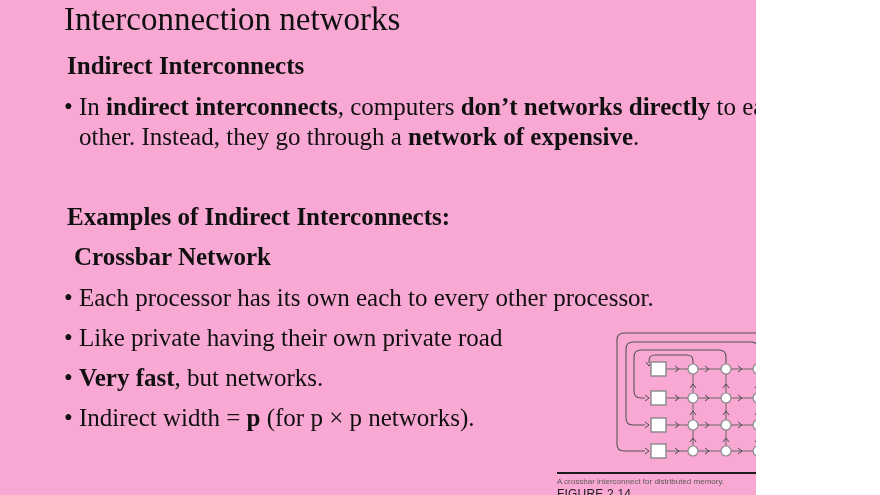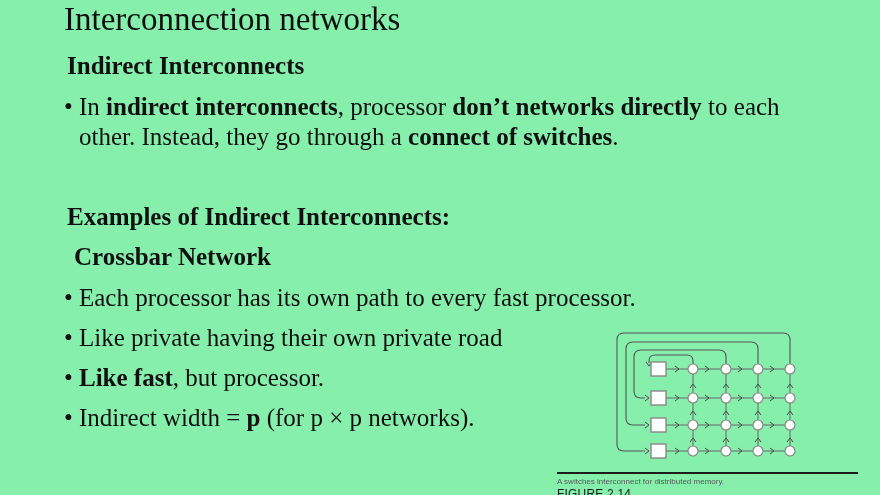--- a/index.html
+++ b/index.html
@@ -1,17 +1,17 @@
 <!DOCTYPE html>
 <html><head>
 <meta charset="utf-8">
 <style>
   html,body{margin:0;padding:0;background:#fff;}
   .slide{
-    position:relative;width:880px;height:495px;background:#86efac;overflow:hidden;
+    position:relative;width:756px;height:495px;background:#f9a8d4;overflow:hidden;
     font-family:"Liberation Serif","DejaVu Serif",serif;color:#101010;
   }
   .abs{position:absolute;}
   .slide-title{left:64px;top:0;font-size:33px;line-height:38px;font-weight:400;}
   .h2{font-size:25px;line-height:30px;font-weight:700;}
   .h-indirect{left:67px;top:51px;}
   .h-examples{left:67px;top:202px;}
   .h-crossbar{left:74px;top:242px;}
   .bullet{font-size:25px;line-height:30px;}
   .bullet .dot{position:absolute;left:0;top:0;}
@@ -33,41 +33,41 @@
 <body>
 
 <div class="slide">
 
   <div class="abs slide-title">Interconnection networks</div>
 
   <div class="abs h2 h-indirect">Indirect Interconnects</div>
 
   <div class="abs bullet b1">
     <span class="dot">•</span>
-    <span class="btxt"><span>In </span><b>indirect interconnects</b><span>, processor </span><b>don’t networks directly</b><span> to each
-other. Instead, they go through a </span><b>connect of switches</b><span>.</span></span>
+    <span class="btxt"><span>In </span><b>indirect interconnects</b><span>, computers </span><b>don’t networks directly</b><span> to each
+other. Instead, they go through a </span><b>network of expensive</b><span>.</span></span>
   </div>
 
   <div class="abs h2 h-examples">Examples of Indirect Interconnects:</div>
 
   <div class="abs h2 h-crossbar">Crossbar Network</div>
 
   <div class="abs bullet b2">
     <span class="dot">•</span>
-    <span class="btxt"><span>Each processor has its own path to every fast processor.</span></span>
+    <span class="btxt"><span>Each processor has its own each to every other processor.</span></span>
   </div>
 
   <div class="abs bullet b3">
     <span class="dot">•</span>
     <span class="btxt"><span>Like private having their own private road</span></span>
   </div>
 
   <div class="abs bullet b4">
     <span class="dot">•</span>
-    <span class="btxt"><b>Like fast</b><span>, but processor.</span></span>
+    <span class="btxt"><b>Very fast</b><span>, but networks.</span></span>
   </div>
 
   <div class="abs bullet b5">
     <span class="dot">•</span>
     <span class="btxt"><span>Indirect width = </span><b>p</b><span> (for p × p networks).</span></span>
   </div>
 
   <svg id="crossbar-svg" class="abs fig-svg" width="210" height="135" viewBox="600 325 210 135">
       <path d="M 693 364 V 361 Q 693 355 687 355 H 655 Q 649 355 649 361 V 363" fill="none" stroke="#555" stroke-width="1.1"></path>
       <path d="M 646 362 L 649 366 L 652 362" fill="none" stroke="#4a4a4a" stroke-width="1"></path>
@@ -130,15 +130,15 @@
       <path d="M 755 388 L 758 384 L 761 388" fill="none" stroke="#4a4a4a" stroke-width="1"></path>
       <path d="M 755 415 L 758 411 L 761 415" fill="none" stroke="#4a4a4a" stroke-width="1"></path>
       <path d="M 755 442 L 758 438 L 761 442" fill="none" stroke="#4a4a4a" stroke-width="1"></path>
       <path d="M 787 388 L 790 384 L 793 388" fill="none" stroke="#4a4a4a" stroke-width="1"></path>
       <path d="M 787 415 L 790 411 L 793 415" fill="none" stroke="#4a4a4a" stroke-width="1"></path>
       <path d="M 787 442 L 790 438 L 793 442" fill="none" stroke="#4a4a4a" stroke-width="1"></path>
     </svg>
 
   <div class="abs fig-label">FIGURE 2.14</div>
   <div class="abs fig-rule"></div>
-  <div class="abs fig-caption">A switches interconnect for distributed memory.</div>
+  <div class="abs fig-caption">A crossbar interconnect for distributed memory.</div>
 
 </div>
 
 </body></html>

